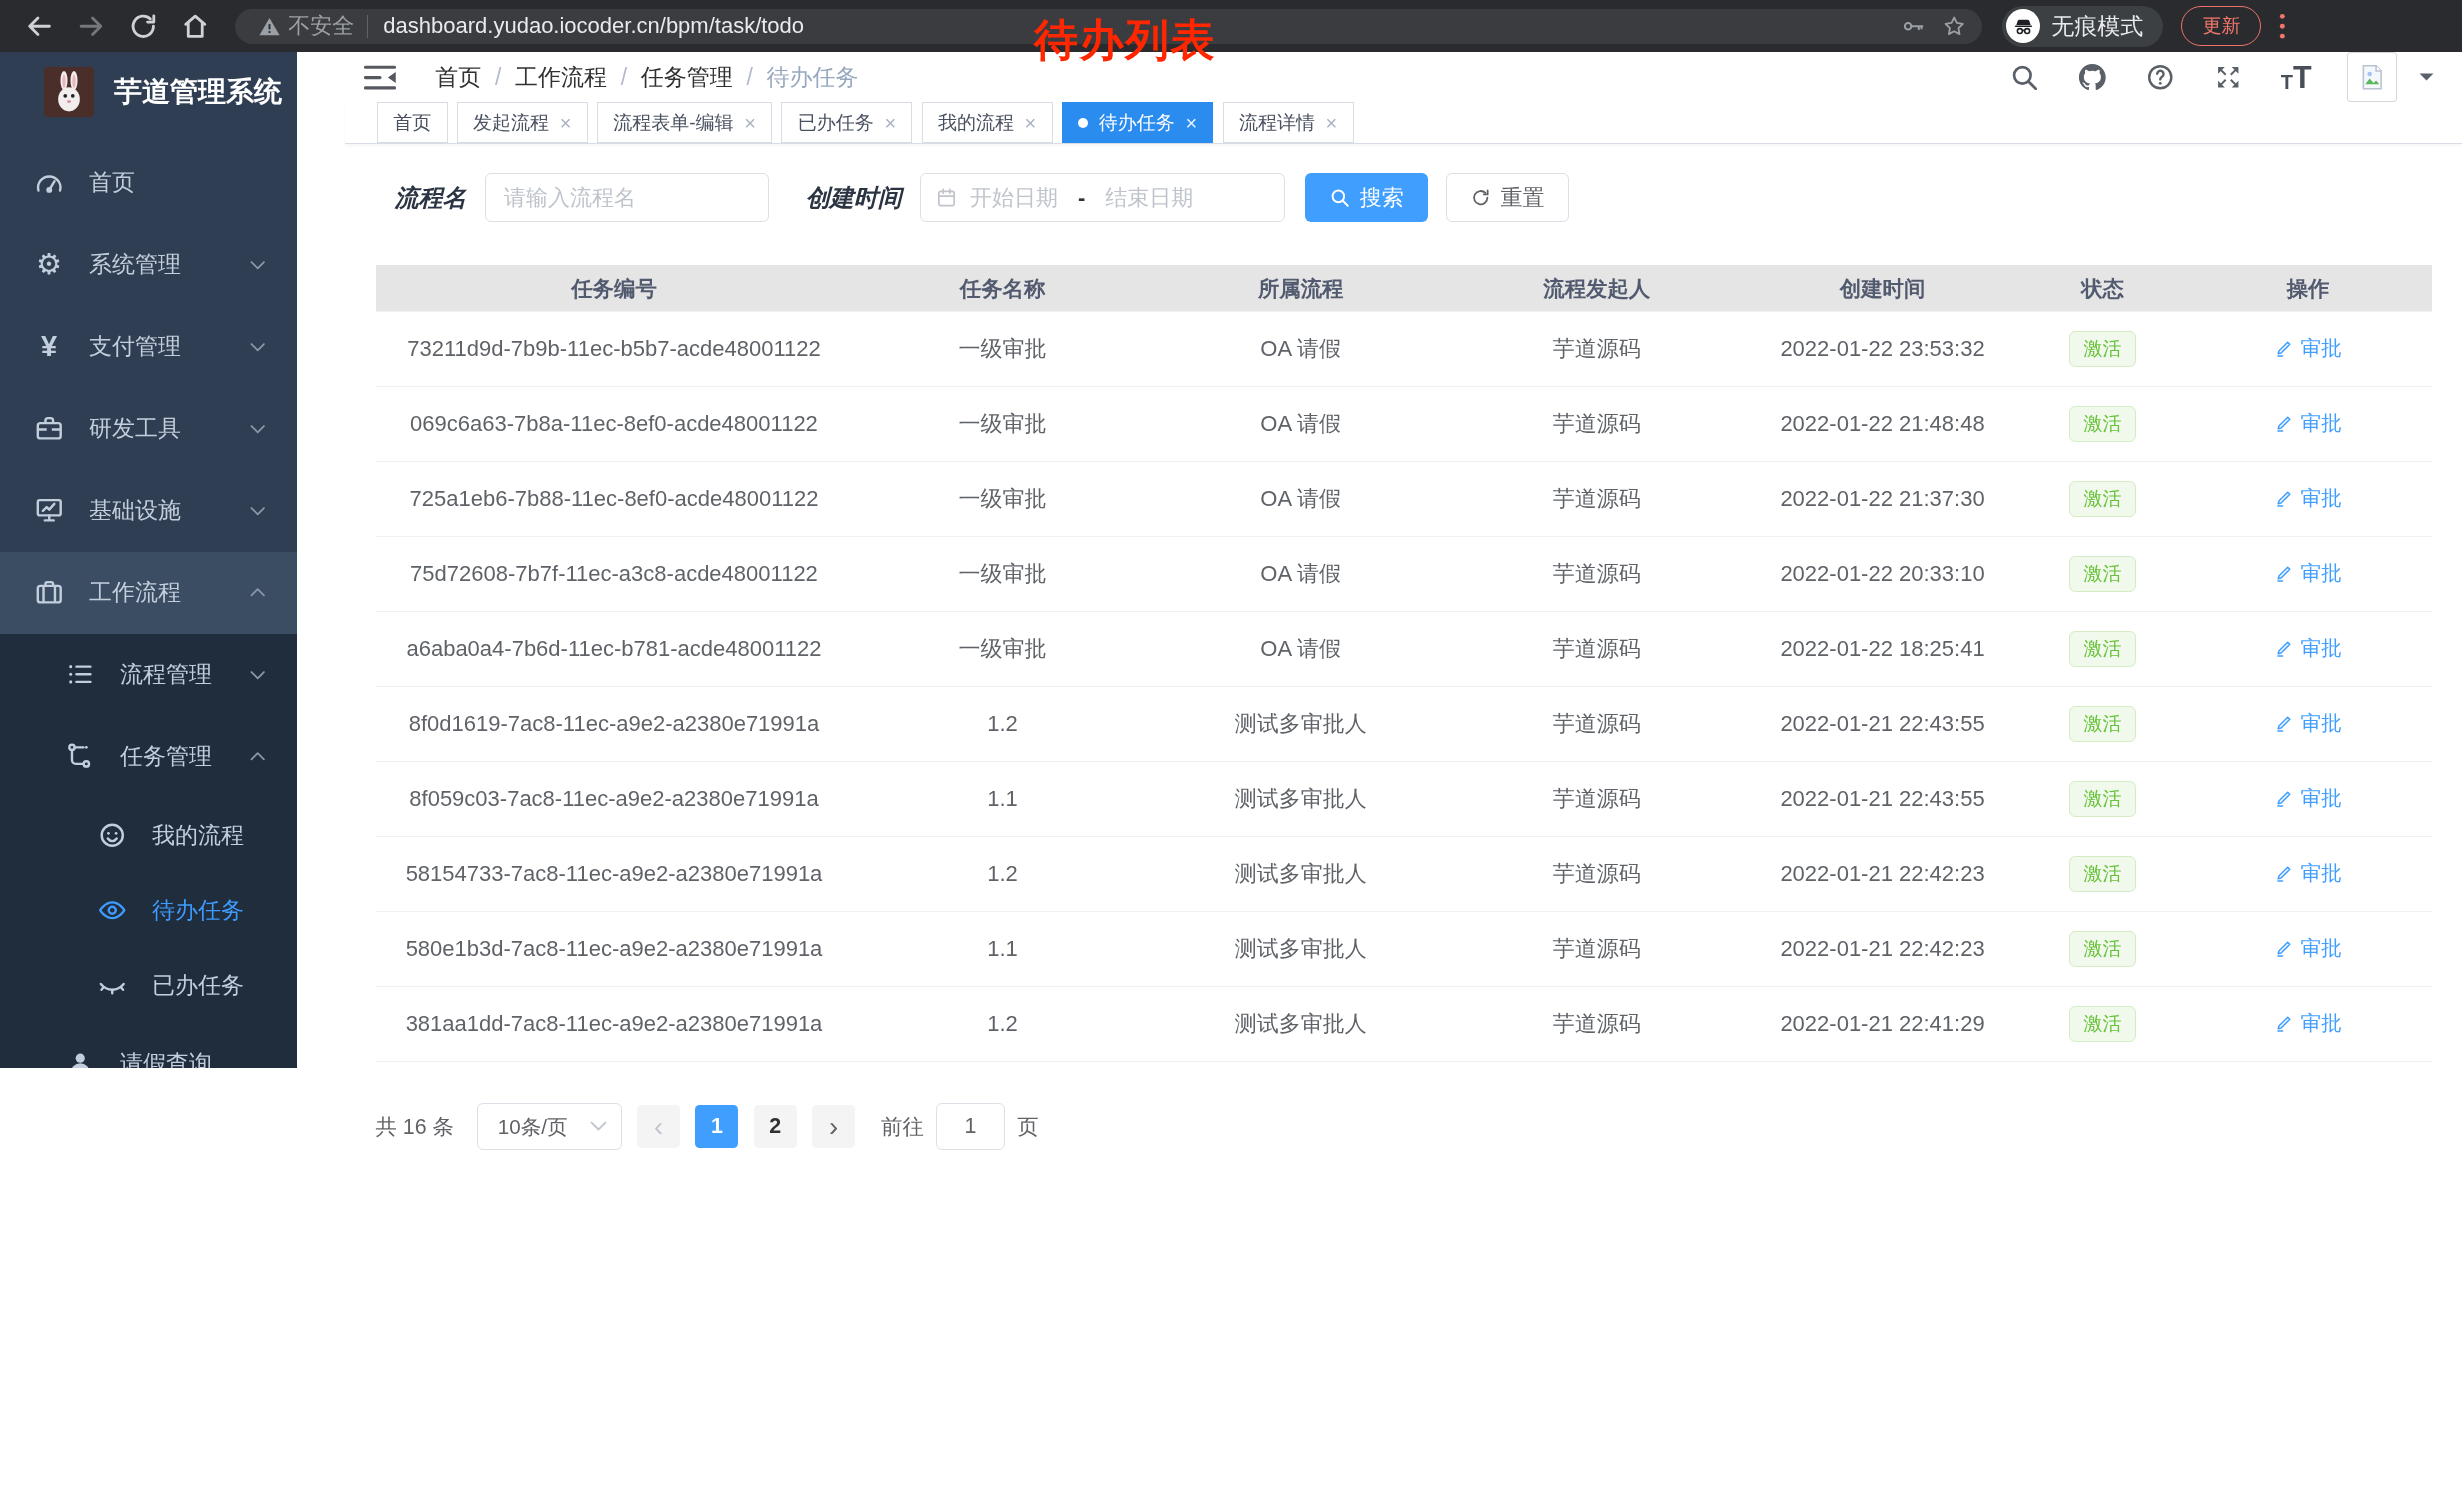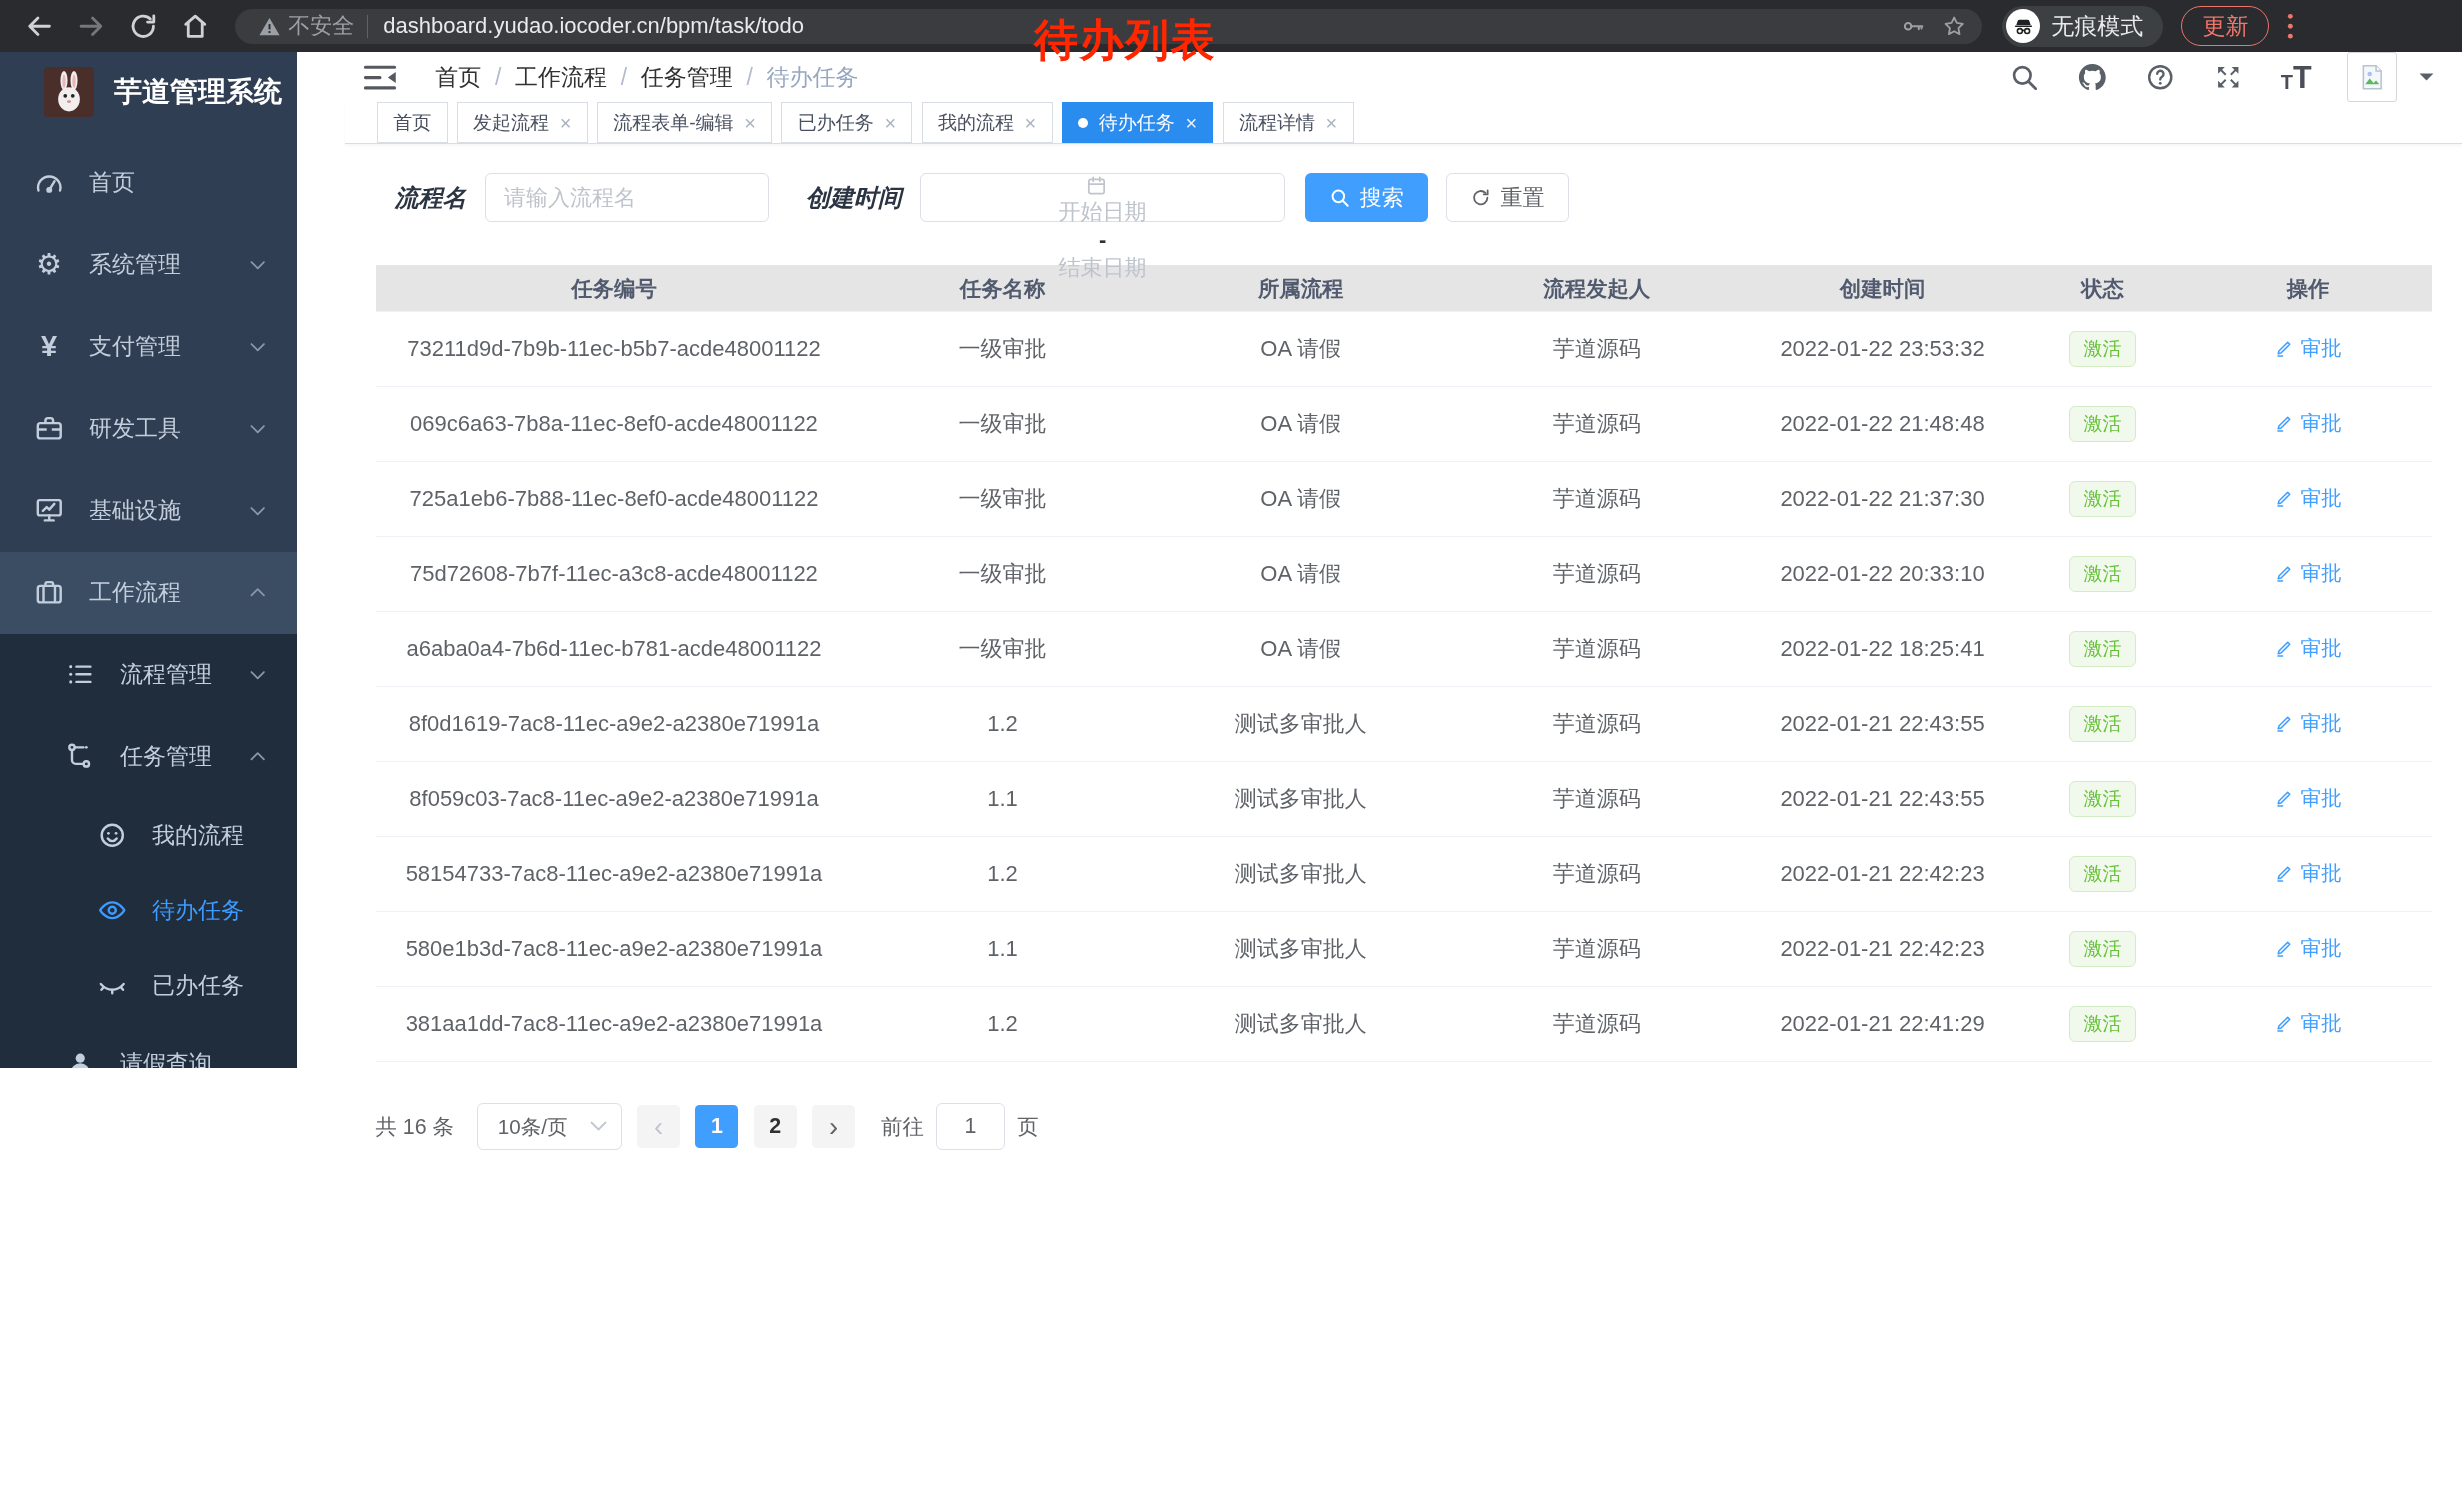--- a/index.html
+++ b/index.html
@@ -16,21 +16,21 @@
   .addr .warn { width:23px; height:23px; margin:0 7.6px; flex:none; }
   .addr .sec { color:#9aa0a6; font-size:22px; margin-right:12.2px; }
   .addr .bar { width:1.5px; height:23px; background:#5f6368; margin-right:15.3px; }
   .addr .url { color:#e8eaed; font-size:22px; flex:1; white-space:nowrap; overflow:hidden; }
   .addr .pic { width:24.4px; height:24.4px; margin-left:17px; flex:none; }
   .incog { height:41px; background:#3c4043; border-radius:20.6px; display:flex; align-items:center;
     gap:10.7px; padding:0 20px 0 4.6px; margin-left:20px; flex:none; }
   .incog .cir { width:34px; height:34px; border-radius:50%; background:#fff; display:flex; align-items:center; justify-content:center; }
   .incog .cir svg { width:23px; height:23px; }
   .incog span { color:#e8eaed; font-size:23px; }
-  .upd { height:40px; border:1.5px solid #ee7368; border-radius:20px; color:#f0766b; font-size:23px;
+  .upd { height:40px; border:1.5px solid #ee7368; border-radius:20px; color:#f0766b; font-size:19px;
     display:flex; align-items:center; padding:0 20px; margin-left:18.3px; background:transparent; flex:none; }
   .mdots { width:10.7px; height:30.5px; margin-left:15.3px; flex:none; }
   .annotation { position:absolute; left:1034px; top:10.7px; z-index:50; font-size:44px; font-weight:600;
     color:#ff2600; letter-spacing:1.5px; white-space:nowrap; }
 
   
   .app { display:flex; height:1016px;gap:48px; }
   .sidebar { width:297px; flex:none; background:#2f3e52; overflow:hidden; }
   .logo { height:79px; display:flex; align-items:center; padding-left:44px; gap:20px; }
   .logo-img { width:50px; height:50px; border-radius:4.6px; overflow:hidden; flex:none; background:#4a2e2a; }
@@ -85,21 +85,21 @@
 
   
   .content { padding:29px 30.5px 0 30.5px; }
   .filters { display:flex; align-items:center; padding-left:19px; margin-bottom:43px; }
   .f-label { font-size:24px; font-weight:600; color:#2b3442; margin-right:18.3px; white-space:nowrap;font-style:italic; }
   .f-input { width:284px; height:49px; border:1.5px solid #dcdfe6; border-radius:6.1px; padding:0 18.3px;
     font-size:22px; color:#606266; outline:none; font-family:inherit; }
   .f-input::placeholder { color:#bfc4cc; }
   .gap { width:37px; flex:none; }
   .daterange { width:365px; height:49px; border:1.5px solid #dcdfe6; border-radius:6.1px; display:flex;
-    align-items:center; padding:0 13.7px;flex-direction:column; }
+    align-items:center; padding:0 13.7px; }
   .daterange .cal { width:23px; height:23px; color:#c0c4cc; margin-right:12.2px; flex:none; }
   .ph { font-size:22px; color:#bfc4cc; white-space:nowrap; }
   .range-sep { font-size:22px; color:#303133; font-weight:bold; margin:0 20px; }
   .btn { height:49px; border-radius:6.1px; display:flex; align-items:center; gap:9.2px; font-size:22px;
     padding:0 23px; cursor:pointer; border:1.5px solid transparent; white-space:nowrap; }
   .btn svg { width:21.4px; height:21.4px; }
   .btn-primary { background:#409eff; color:#fff; margin-left:20px; }
   .btn-plain { background:#fff; border-color:#dcdfe6; color:#606266; margin-left:18.3px; }
 
   

